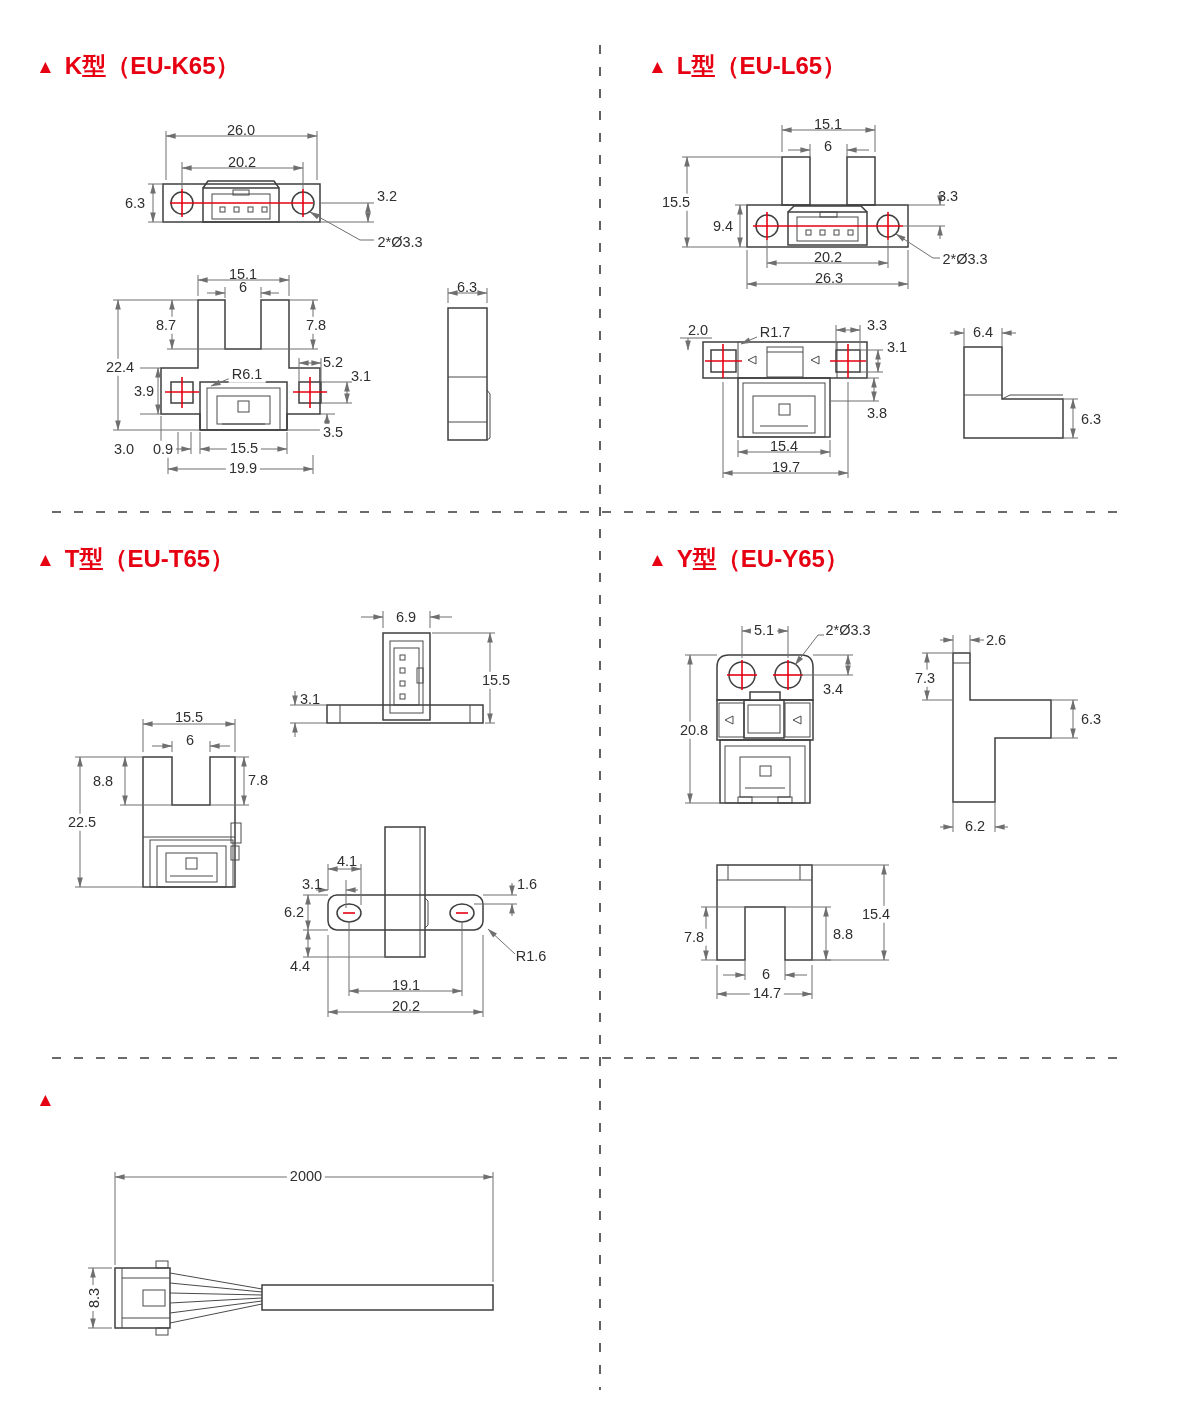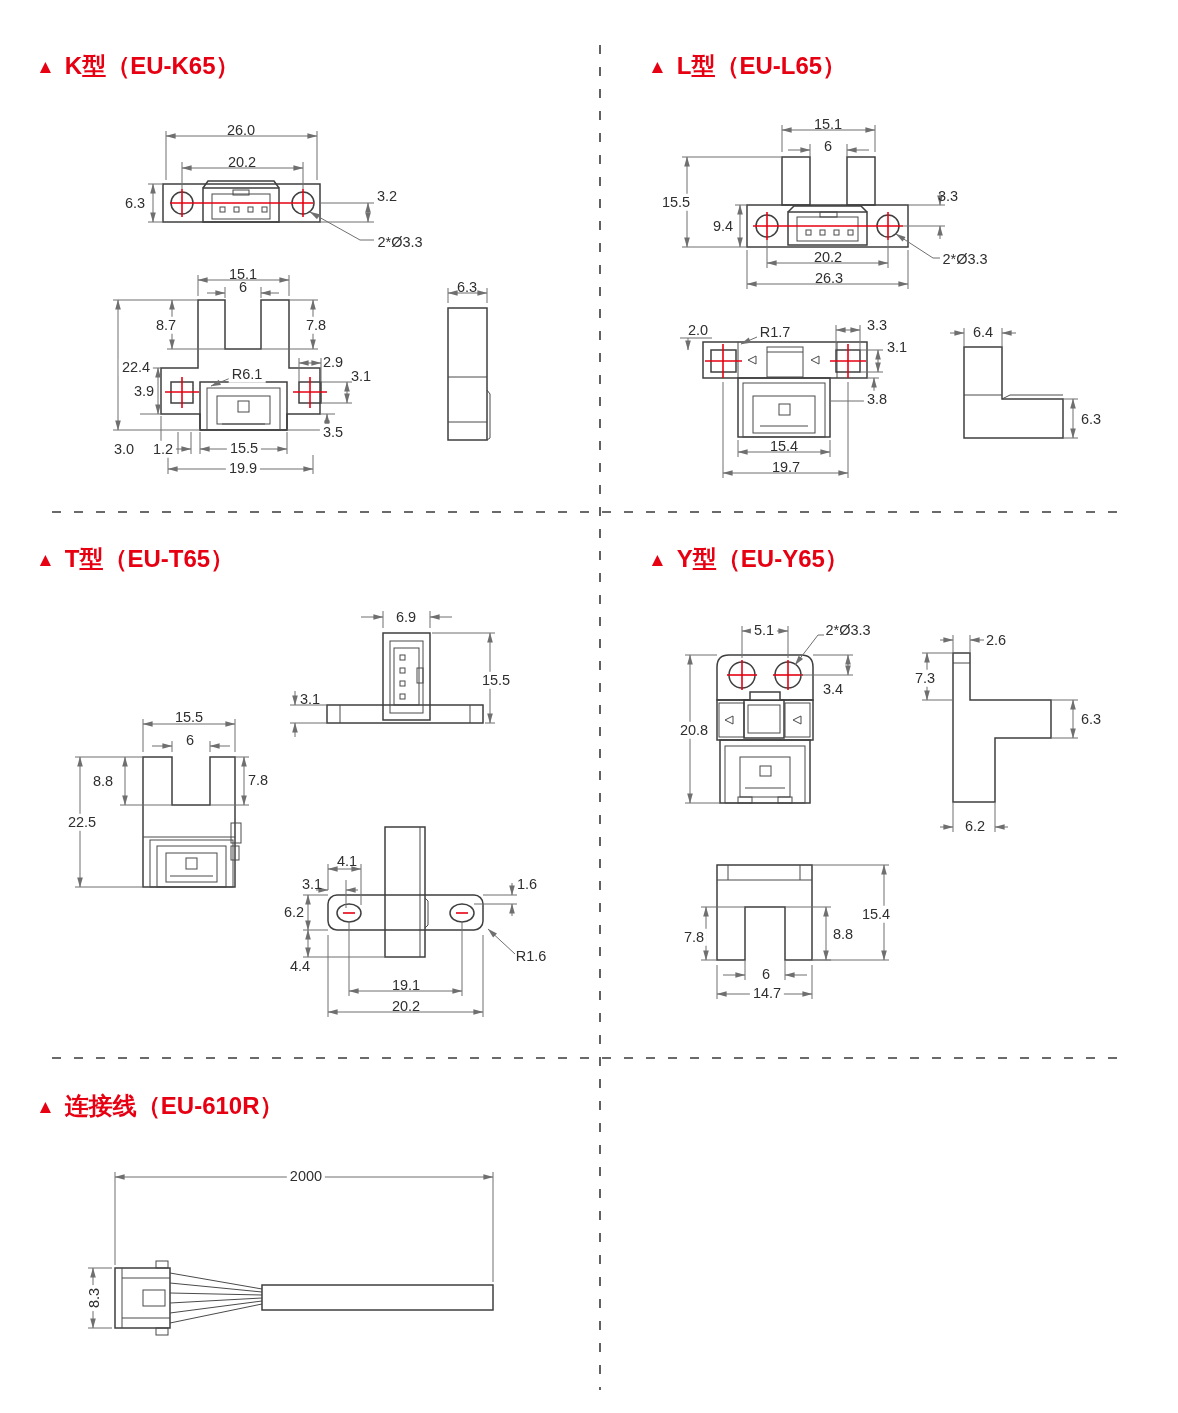--- a/index.html
+++ b/index.html
@@ -425,57 +425,56 @@
 <div class="title" style="left:36px;top:543px">
   <span class="tri">▲</span>
   <span>T型（EU-T65）</span>
 </div>
 <div class="title" style="left:648px;top:543px">
   <span class="tri">▲</span>
   <span>Y型（EU-Y65）</span>
 </div>
 <div class="title" style="left:36px;top:1090px">
   <span class="tri">▲</span>
-  <span>连接线（EU-610R）</span>
 </div>
 
 <span class="dim" style="left:241px;top:130px">26.0</span>
 <span class="dim" style="left:242px;top:162px">20.2</span>
 <span class="dim" style="left:135px;top:203px">6.3</span>
 <span class="dim" style="left:387px;top:196px">3.2</span>
 <span class="dim" style="left:400px;top:242px">2*Ø3.3</span>
 <span class="dim" style="left:243px;top:274px">15.1</span>
 <span class="dim" style="left:243px;top:287px">6</span>
 <span class="dim bg" style="left:166px;top:325px">8.7</span>
 <span class="dim bg" style="left:316px;top:325px">7.8</span>
-<span class="dim bg" style="left:136px;top:367px">22.4</span>
+<span class="dim bg" style="left:120px;top:367px">22.4</span>
 <span class="dim bg" style="left:247px;top:374px">R6.1</span>
-<span class="dim" style="left:333px;top:362px">2.9</span>
+<span class="dim" style="left:333px;top:362px">5.2</span>
 <span class="dim" style="left:361px;top:376px">3.1</span>
 <span class="dim bg" style="left:144px;top:391px">3.9</span>
 <span class="dim bg" style="left:333px;top:432px">3.5</span>
 <span class="dim" style="left:124px;top:449px">3.0</span>
-<span class="dim bg" style="left:163px;top:449px">1.2</span>
+<span class="dim bg" style="left:163px;top:449px">0.9</span>
 <span class="dim bg" style="left:244px;top:448px">15.5</span>
 <span class="dim bg" style="left:243px;top:468px">19.9</span>
 <span class="dim" style="left:467px;top:287px">6.3</span>
 
 <span class="dim" style="left:828px;top:124px">15.1</span>
 <span class="dim" style="left:828px;top:146px">6</span>
 <span class="dim bg" style="left:676px;top:202px">15.5</span>
 <span class="dim" style="left:723px;top:226px">9.4</span>
 <span class="dim" style="left:948px;top:196px">3.3</span>
 <span class="dim" style="left:828px;top:257px">20.2</span>
 <span class="dim" style="left:829px;top:278px">26.3</span>
 <span class="dim" style="left:965px;top:259px">2*Ø3.3</span>
 <span class="dim" style="left:698px;top:330px">2.0</span>
 <span class="dim" style="left:775px;top:332px">R1.7</span>
 <span class="dim" style="left:877px;top:325px">3.3</span>
 <span class="dim" style="left:897px;top:347px">3.1</span>
-<span class="dim bg" style="left:877px;top:399px">3.8</span>
+<span class="dim bg" style="left:877px;top:413px">3.8</span>
 <span class="dim" style="left:784px;top:446px">15.4</span>
 <span class="dim" style="left:786px;top:467px">19.7</span>
 <span class="dim" style="left:983px;top:332px">6.4</span>
 <span class="dim" style="left:1091px;top:419px">6.3</span>
 
 <span class="dim" style="left:406px;top:617px">6.9</span>
 <span class="dim bg" style="left:496px;top:680px">15.5</span>
 <span class="dim" style="left:310px;top:699px">3.1</span>
 <span class="dim" style="left:189px;top:717px">15.5</span>
 <span class="dim" style="left:190px;top:740px">6</span>

